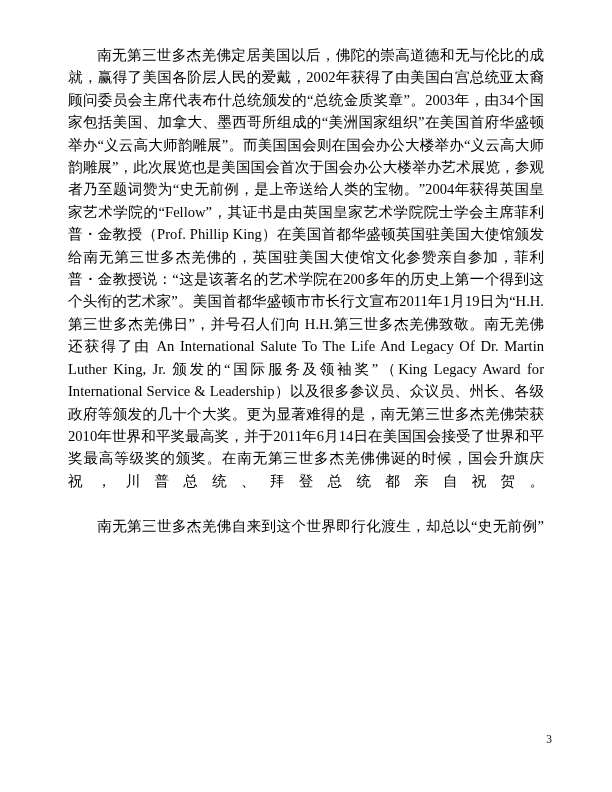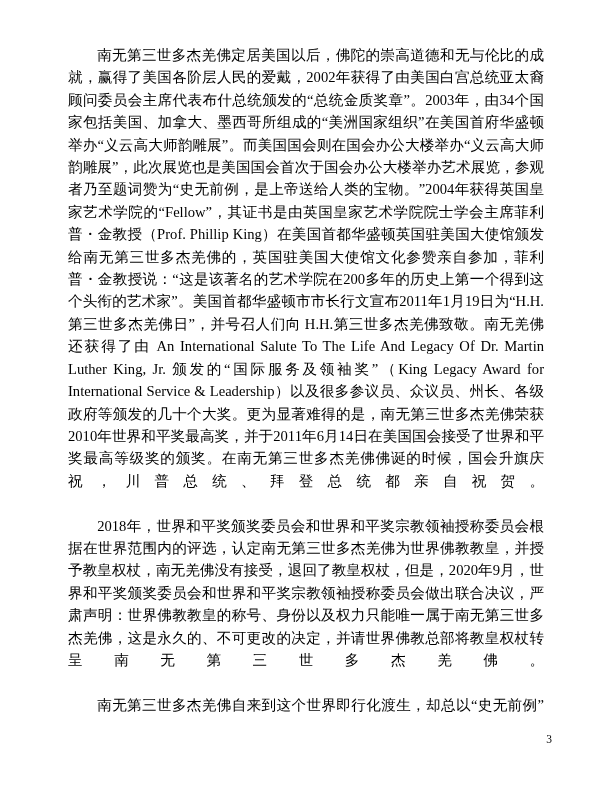--- a/index.html
+++ b/index.html
@@ -66,19 +66,18 @@
     font-family: "Liberation Serif", "DejaVu Serif", serif;
   }
 </style>
 </head>
 <body>
 
 <div class="page">
 
   <div class="text-block">
     <p class="para">南无第三世多杰羌佛定居美国以后，佛陀的崇高道德和无与伦比的成就，赢得了美国各阶层人民的爱戴，2002年获得了由美国白宫总统亚太裔顾问委员会主席代表布什总统颁发的“总统金质奖章”。2003年，由34个国家包括美国、加拿大、墨西哥所组成的“美洲国家组织”在美国首府华盛顿举办“义云高大师韵雕展”。而美国国会则在国会办公大楼举办“义云高大师韵雕展”，此次展览也是美国国会首次于国会办公大楼举办艺术展览，参观者乃至题词赞为“史无前例，是上帝送给人类的宝物。”2004年获得英国皇家艺术学院的“Fellow”，其证书是由英国皇家艺术学院院士学会主席菲利普・金教授（Prof. Phillip King）在美国首都华盛顿英国驻美国大使馆颁发给南无第三世多杰羌佛的，英国驻美国大使馆文化参赞亲自参加，菲利普・金教授说：“这是该著名的艺术学院在200多年的历史上第一个得到这个头衔的艺术家”。美国首都华盛顿市市长行文宣布2011年1月19日为“H.H.第三世多杰羌佛日”，并号召人们向 H.H.第三世多杰羌佛致敬。南无羌佛还获得了由 An International Salute To The Life And Legacy Of Dr. Martin Luther King, Jr. 颁发的“国际服务及领袖奖”（King Legacy Award for International Service &amp; Leadership）以及很多参议员、众议员、州长、各级政府等颁发的几十个大奖。更为显著难得的是，南无第三世多杰羌佛荣获2010年世界和平奖最高奖，并于2011年6月14日在美国国会接受了世界和平奖最高等级奖的颁奖。在南无第三世多杰羌佛佛诞的时候，国会升旗庆祝，川普总统、拜登总统都亲自祝贺。</p>
-    <p class="para">2018年，世界和平奖颁奖委员会和世界和平奖宗教领袖授称委员会根据在世界范围内的评选，认定南无第三世多杰羌佛为世界佛教教皇，并授予教皇权杖，南无羌佛没有接受，退回了教皇权杖，但是，2020年9月，世界和平奖颁奖委员会和世界和平奖宗教领袖授称委员会做出联合决议，严肃声明：世界佛教教皇的称号、身份以及权力只能唯一属于南无第三世多杰羌佛，这是永久的、不可更改的决定，并请世界佛教总部将教皇权杖转呈南无第三世多杰羌佛。</p>
     <p class="para">南无第三世多杰羌佛自来到这个世界即行化渡生，却总以“史无前例”</p>
   </div>
 
   <div class="page-number">3</div>
 
 </div>
 
 </body></html>

